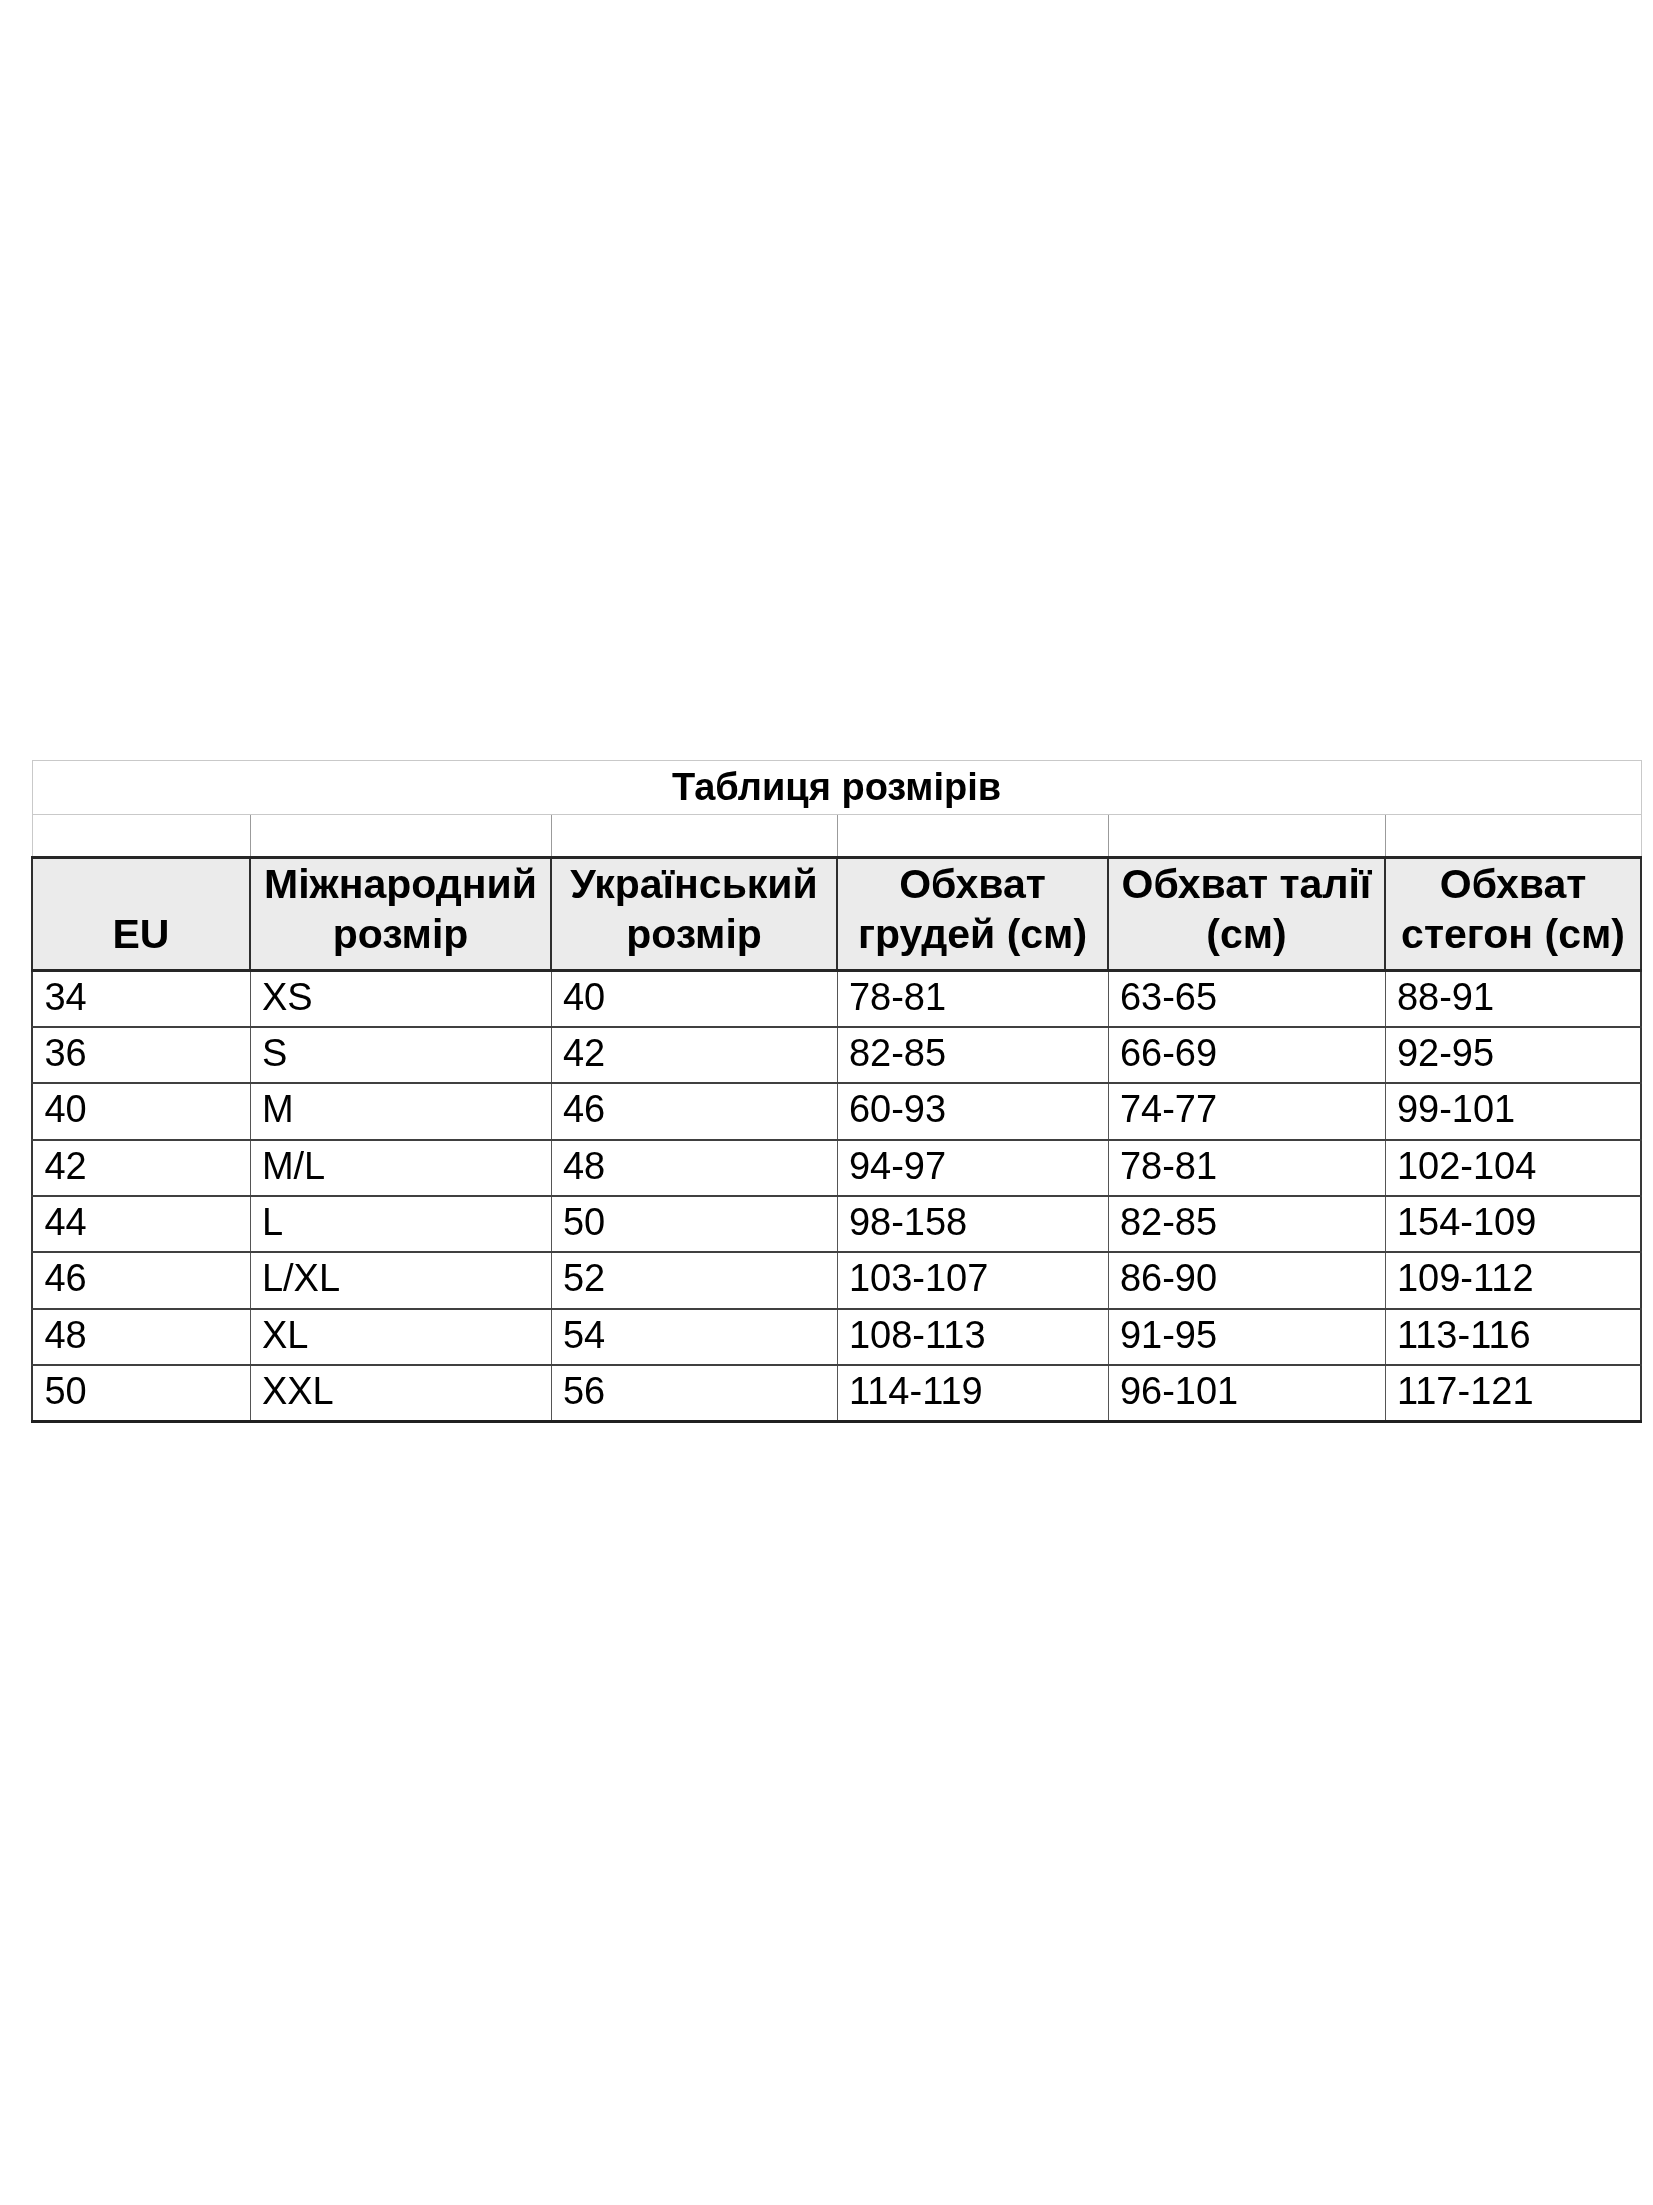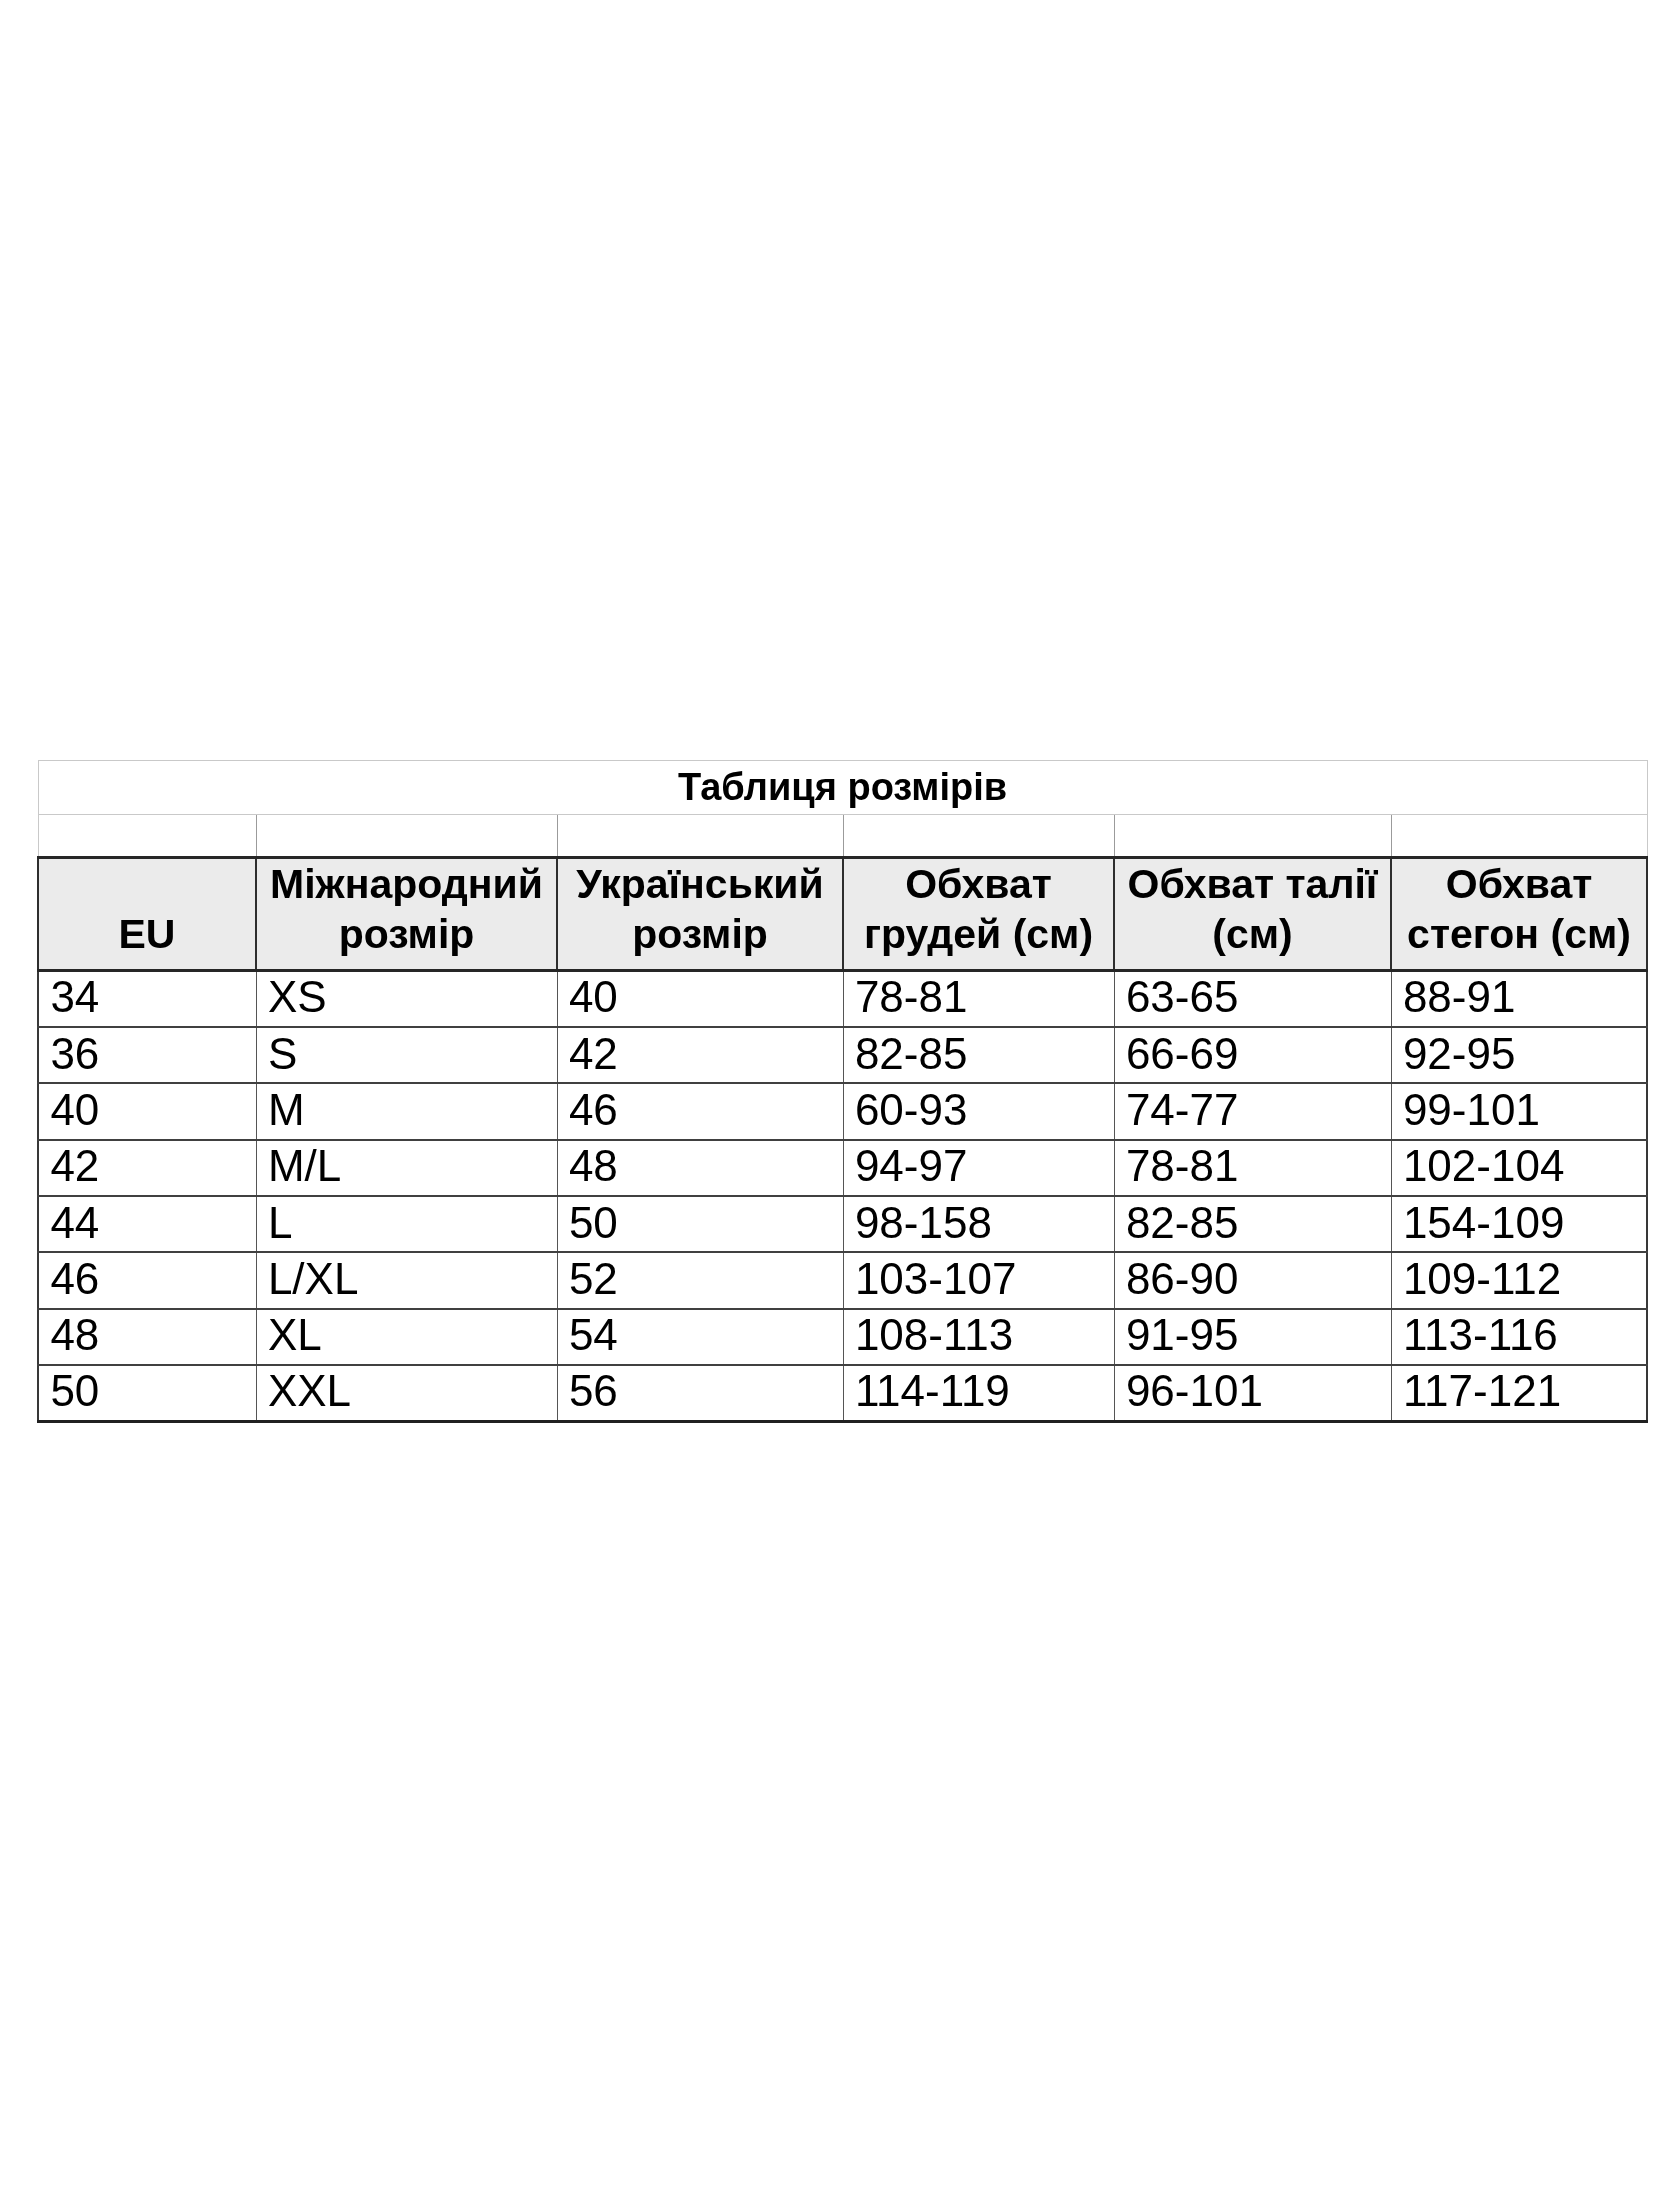--- a/index.html
+++ b/index.html
@@ -9,21 +9,21 @@
   body {
     width: 1654px;
     height: 2205px;
     background: #ffffff;
     font-family: "Liberation Sans", sans-serif;
     color: #000000;
     position: relative;
   }
   .size-table {
     position: absolute;
-    left: 37px;
+    left: 31px;
     top: 760px;
     width: 1609px;
     border-collapse: collapse;
     table-layout: fixed;
   }
   
   col.c0 { width: 218px; }
   col.c1 { width: 301px; }
   col.c2 { width: 286px; }
   col.c3 { width: 271px; }
@@ -70,21 +70,21 @@
   }
 
   
   .data-row td {
     height: 51px;
     background: #ffffff;
     border-top: 2.5px solid #404040;
     border-bottom: 2.5px solid #404040;
     border-left: 1.6px solid #555555;
     border-right: 1.6px solid #555555;
-    font-size: 44px;
+    font-size: 38px;
     text-align: left;
     vertical-align: middle;
     padding: 0 3.3px 3.3px 11.4px;
     white-space: nowrap;
     overflow: hidden;
   }
   .data-row td:first-child { border-left: 2.5px solid #383838; }
   .data-row td:last-child { border-right: 2.5px solid #383838; border-radius: 23px; }
   .data-row:last-child td { border-bottom: 3.3px solid #202020; }
 </style>

